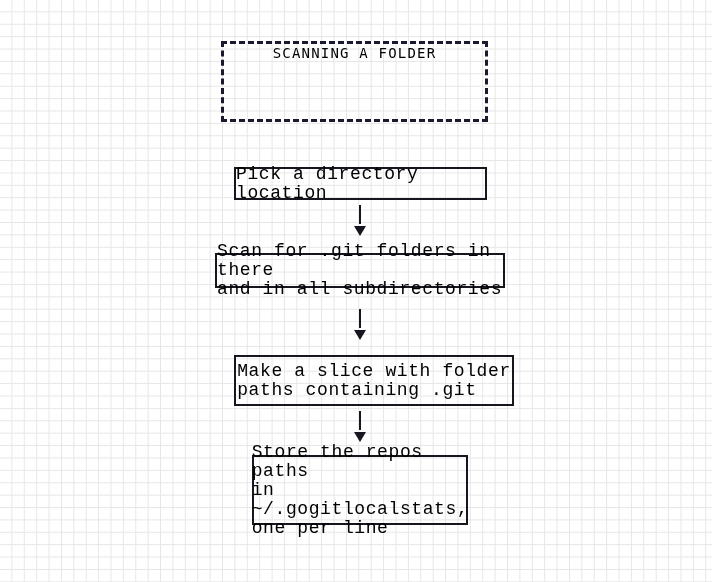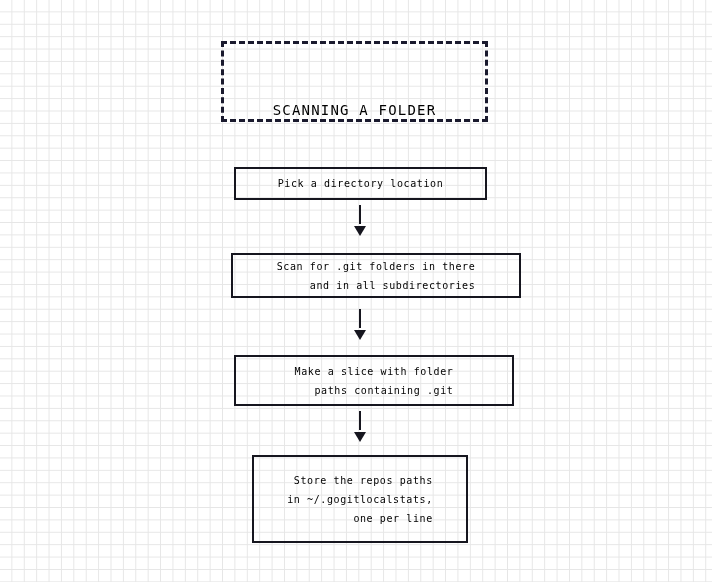--- a/index.html
+++ b/index.html
@@ -31,21 +31,21 @@
   
   .title-box {
     position: absolute;
     left: 221px;
     top: 41px;
     width: 267px;
     height: 81px;
     box-sizing: border-box;
     border: 3px dashed #1a1a2e;
     display: flex;
-    align-items: flex-end;
+    align-items: flex-start;
     justify-content: center;
     background: transparent;
   }
   .title-text {
     font-size: 14px;
     line-height: 18px;
     color: #000000;
     letter-spacing: 1.2px;
     white-space: pre;
     text-align: center;
@@ -55,32 +55,33 @@
   .node {
     position: absolute;
     box-sizing: border-box;
     border: 2px solid #16161f;
     background: transparent;
     display: flex;
     align-items: center;
     justify-content: center;
   }
   .node-text {
-    font-size: 10px;
+    font-size: 18px;
     line-height: 19px;
     color: #000000;
-    text-align: right;
+    text-align: left;
     white-space: pre-line;
     letter-spacing: 0.6px;
+    font-family: Liberation Mono, monospace;
   }
 
   #node-pick      { left: 234px; top: 167px; width: 253px; height: 33px; }
-  #node-scan      { left: 231px; top: 253px; width: 290px; height: 45px; }
+  #node-scan      { left: 215px; top: 253px; width: 290px; height: 35px; }
   #node-slice     { left: 234px; top: 355px; width: 280px; height: 51px; }
-  #node-store     { left: 252px; top: 455px; width: 216px; height: 88px; }
+  #node-store     { left: 252px; top: 455px; width: 216px; height: 70px; }
 
   
   .arrow {
     position: absolute;
     width: 14px;
     display: flex;
     flex-direction: column;
     align-items: center;
   }
   .arrow .shaft {

